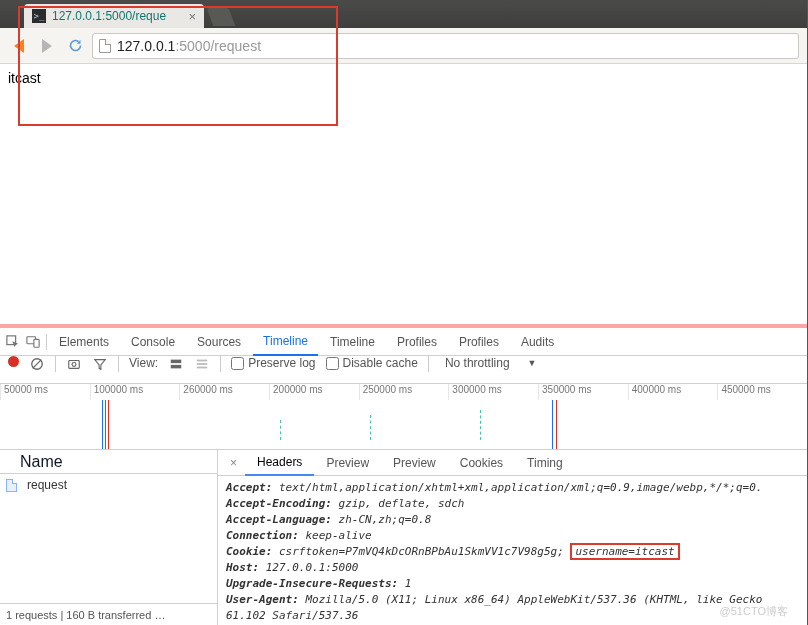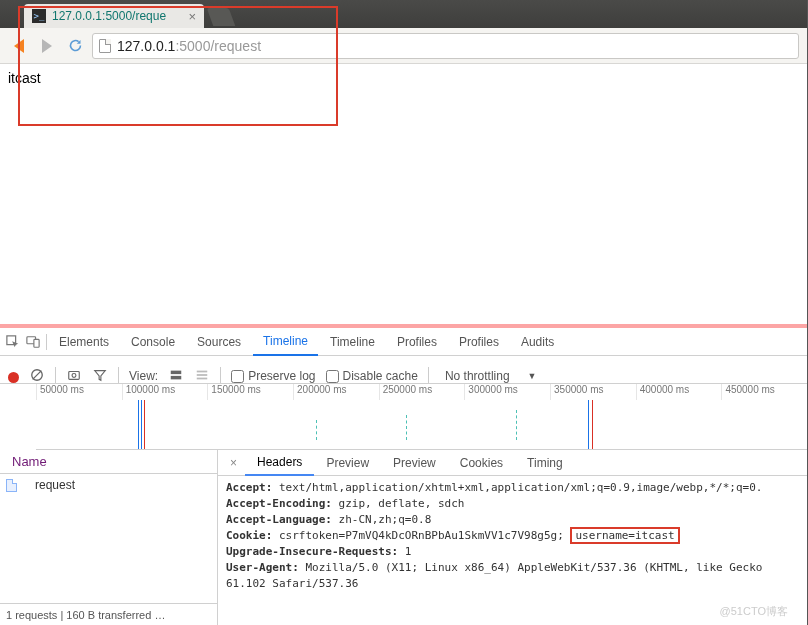--- a/index.html
+++ b/index.html
@@ -23,52 +23,52 @@
   .omnibox .url .dim { color: #999; }
   .highlight-top { position: absolute; left: 18px; top: 6px; width: 320px; height: 120px; border: 2px solid #da3b2a; pointer-events: none; }
   .page { flex: 0 0 auto; height: 260px; overflow: hidden; padding: 6px 8px; font-size: 14px; color: #000; position: relative; }
   .watermark { position: absolute; right: 20px; bottom: 6px; color: #ccc; font-size: 11px; }
   .devtools { flex: 1; display: flex; flex-direction: column; border-top: 4px solid #fca5a5; background: #fff; min-height: 0; }
   .dt-tabs { height: 28px; border-bottom: 1px solid #d0d0d0; display: flex; align-items: center; padding: 0 6px; gap: 2px; font-size: 12px; color: #555; }
   .dt-tabs .sq { width: 14px; height: 14px; display: flex; align-items: center; justify-content: center; cursor: pointer; margin-right: 4px; }
   .dt-tabs .sq svg { width: 14px; height: 14px; }
   .dt-tabs .tabbtn { padding: 0 10px; height: 28px; display: flex; align-items: center; cursor: pointer; }
   .dt-tabs .tabbtn.active { color: #1a73e8; border-bottom: 2px solid #1a73e8; height: 28px; }
-  .dt-toolbar { height: 28px; border-bottom: 1px solid #d0d0d0; display: flex; align-items: flex-end; padding: 0 8px; gap: 10px; font-size: 12px; color: #555; }
+  .dt-toolbar { height: 28px; border-bottom: 1px solid #d0d0d0; display: flex; align-items: flex-start; padding: 0 8px; gap: 10px; font-size: 12px; color: #555; }
   .rec { width: 11px; height: 11px; border-radius: 50%; background: #d93025; }
   .iconbtn { width: 16px; height: 16px; display: flex; align-items: center; justify-content: center; cursor: pointer; }
   .iconbtn svg { width: 14px; height: 14px; }
   .sep { width: 1px; height: 16px; background: #ccc; }
   .cb { display: flex; align-items: center; gap: 4px; }
   .cb input { margin: 0; }
   .throttle { display: flex; align-items: center; gap: 18px; padding: 0 6px; }
   .throttle .caret { font-size: 9px; color: #555; }
-  .timeline { height: 66px; border-bottom: 1px solid #d0d0d0; position: relative; overflow: hidden; font-size: 10px; color: #777; margin-left: 36px; }
+  .timeline { height: 66px; border-bottom: 1px solid #d0d0d0; position: relative; overflow: hidden; font-size: 10px; color: #777; }
   .timeline .ticks { position: absolute; top: 0; left: 0; right: 0; height: 16px; display: flex; }
   .timeline .tick { flex: 1; border-left: 1px solid #e6e6e6; padding-left: 3px; white-space: nowrap; }
   .timeline .chartarea { position: absolute; top: 16px; left: 0; right: 0; bottom: 0; }
   .vline { position: absolute; top: 0; bottom: 0; width: 1px; }
   .vline.red { background: #d93025; }
   .vline.blue { background: #1a73e8; }
   .dash { position: absolute; width: 2px; border-left: 1px dashed #4dc0b5; }
   .dt-body { flex: 1; display: flex; min-height: 0; }
   .reqlist { width: 218px; border-right: 1px solid #d0d0d0; display: flex; flex-direction: column; }
-  .reqlist .hdr { height: 24px; border-bottom: 1px solid #d0d0d0; display: flex; align-items: center; padding: 0 12px; font-size: 13px; color: #701a75; font-weight: 500; }
-  .reqlist .row { height: 22px; display: flex; align-items: center; padding: 0 6px; gap: 18px; cursor: pointer; }
+  .reqlist .hdr { height: 24px; border-bottom: 1px solid #d0d0d0; display: flex; align-items: center; padding: 0 20px; font-size: 16px; color: #0f172a; font-weight: 500; }
+  .reqlist .row { height: 22px; display: flex; align-items: center; padding: 0 6px; gap: 10px; cursor: pointer; }
   .reqlist .row .docicon { width: 11px; height: 13px; border: 1px solid #8ab4f8; background: #e8f0fe; position: relative; }
   .reqlist .row .docicon::after { content: ""; position: absolute; right: -1px; top: -1px; width: 4px; height: 4px; background: #fff; border-left: 1px solid #8ab4f8; border-bottom: 1px solid #8ab4f8; }
   .reqlist .filler { flex: 1; }
   .reqlist .status { height: 22px; border-top: 1px solid #d0d0d0; display: flex; align-items: center; padding: 0 6px; font-size: 11px; color: #555; white-space: nowrap; overflow: hidden; }
   .detail { flex: 1; display: flex; flex-direction: column; min-width: 0; }
   .detail .subtabs { height: 26px; border-bottom: 1px solid #d0d0d0; display: flex; align-items: center; padding-left: 4px; font-size: 12px; color: #555; }
   .detail .subtabs .xbtn { padding: 0 8px; cursor: pointer; color: #888; }
   .detail .subtabs .st { padding: 0 12px; height: 26px; display: flex; align-items: center; cursor: pointer; }
   .detail .subtabs .st.active { color: #000; border-bottom: 2px solid #4587f3; height: 26px; }
   .detail .content { flex: 1; overflow: auto; padding: 4px 8px; font-family: Menlo, Consolas, monospace; font-size: 11px; line-height: 16px; white-space: normal; position: relative; }
-  .kv { display: block; }
+  .kv { display: block; font-style: italic; }
   .kv b { font-weight: bold; }
   .cookie-hl { border: 2px solid #da3b2a; padding: 0 3px; }
   .topwrap { position: relative; }
 </style>
 </head>
 <body>
 
 <div class="window">
   <div class="topwrap">
     <div class="titlebar">
@@ -181,21 +181,21 @@
       <div class="throttle">
         <span>No throttling</span>
           <span class="caret">▼</span>
       </div>
     </div>
 
     <div class="timeline">
       <div class="ticks">
         <div class="tick">50000 ms</div>
         <div class="tick">100000 ms</div>
-        <div class="tick">150000 ms</div>
+        <div class="tick">260000 ms</div>
         <div class="tick">200000 ms</div>
         <div class="tick">250000 ms</div>
         <div class="tick">300000 ms</div>
         <div class="tick">350000 ms</div>
         <div class="tick">400000 ms</div>
         <div class="tick">450000 ms</div>
       </div>
       <div class="chartarea">
         <div class="vline blue" style="left:102px;"></div>
         <div class="vline blue" style="left:105px;"></div>
@@ -225,21 +225,23 @@
           <div class="st active">Headers</div>
           <div class="st">Preview</div>
           <div class="st">Preview</div>
           <div class="st">Cookies</div>
           <div class="st">Timing</div>
         </div>
         <div class="content">
           <span class="kv"><b>Accept:</b> <span>text/html,application/xhtml+xml,application/xml;q=0.9,image/webp,*/*;q=0.</span></span>
           <span class="kv"><b>Accept-Encoding:</b> <span>gzip, deflate, sdch</span></span>
           <span class="kv"><b>Accept-Language:</b> <span>zh-CN,zh;q=0.8</span></span>
+          <span class="kv"><b>Connection:</b> <span>keep-alive</span></span>
           <span class="kv"><b>Cookie:</b> <span>csrftoken=P7mVQ4kDcORnBPbAu1SkmVV1c7V98g5g;</span> <span class="cookie-hl">username=itcast</span></span>
+          <span class="kv"><b>Host:</b> <span>127.0.0.1:5000</span></span>
           <span class="kv"><b>Upgrade-Insecure-Requests:</b> <span>1</span></span>
           <span class="kv"><b>User-Agent:</b> <span>Mozilla/5.0 (X11; Linux x86_64) AppleWebKit/537.36 (KHTML, like Gecko 61.102 Safari/537.36</span></span>
         </div>
       </div>
     </div>
   </div>
 
   <div class="watermark">@51CTO博客</div>
 </div>
 

